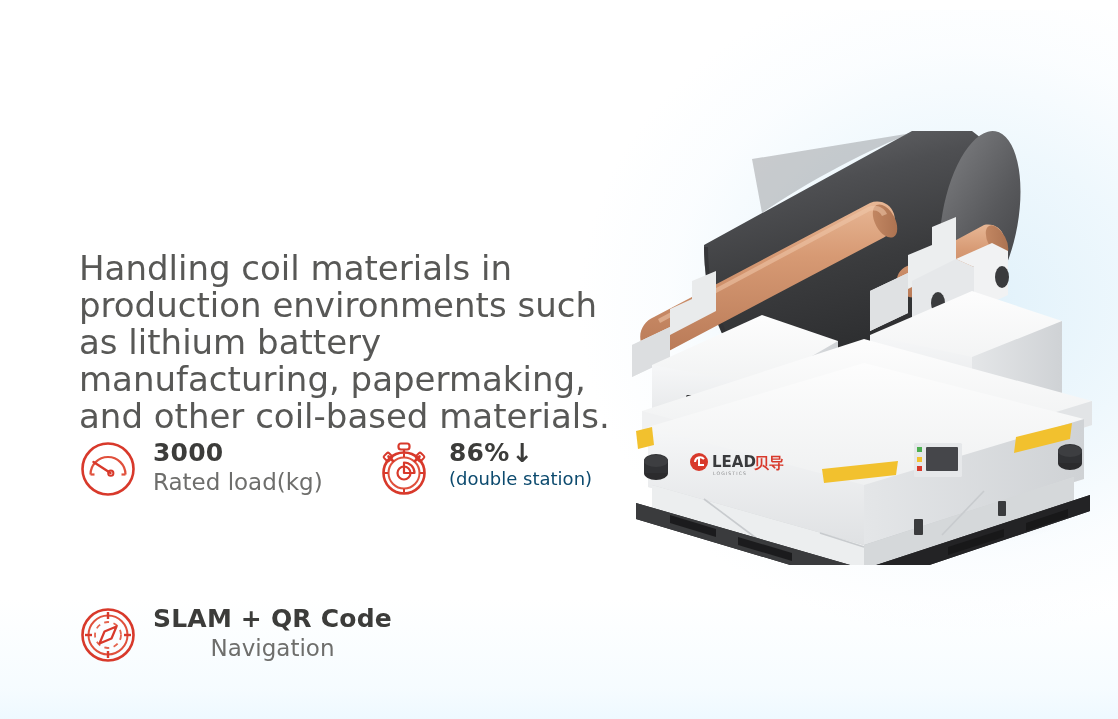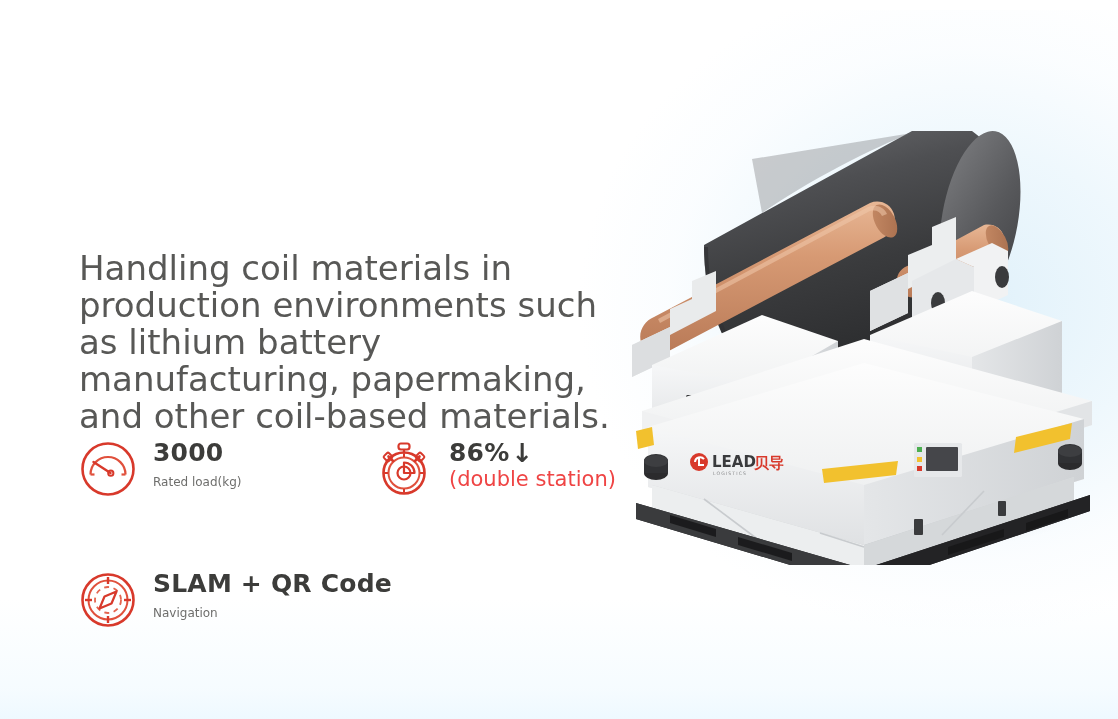--- a/index.html
+++ b/index.html
@@ -78,22 +78,23 @@
 
   
   .specs {
     position: absolute;
     left: 79px;
     top: 436px;
     width: 600px;
   }
   .spec-row {
     display: flex;
-  }
-  .spec-row.row2 { margin-top: 69px; }
+    text-align: center;
+  }
+  .spec-row.row2 { margin-top: 104px; }
   .spec-item {
     display: flex;
     align-items: flex-start;
   }
   .spec-item.col1 { width: 296px; }
   .spec-icon {
     width: 58px;
     height: 58px;
     flex: 0 0 58px;
     margin-top: 4px;
@@ -113,29 +114,29 @@
     display: flex;
     align-items: center;
   }
   .arrow-down {
     font-size: 26px;
     font-weight: 700;
     margin-left: 2px;
     line-height: 1;
   }
   .spec-label {
-    font-size: 12px;
+    font-size: 23px;
     color: #6e6e6c;
     line-height: 24px;
     margin-top: 3px;
     white-space: nowrap;
   }
   .spec-label-2 {
-    font-size: 21px;
-    color: #ef4444;
+    font-size: 18px;
+    color: #0c4a6e;
     line-height: 24px;
     white-space: nowrap;
   }
 
   
   .product {
     position: absolute;
     left: 612px;
     top: 95px;
     width: 506px;

